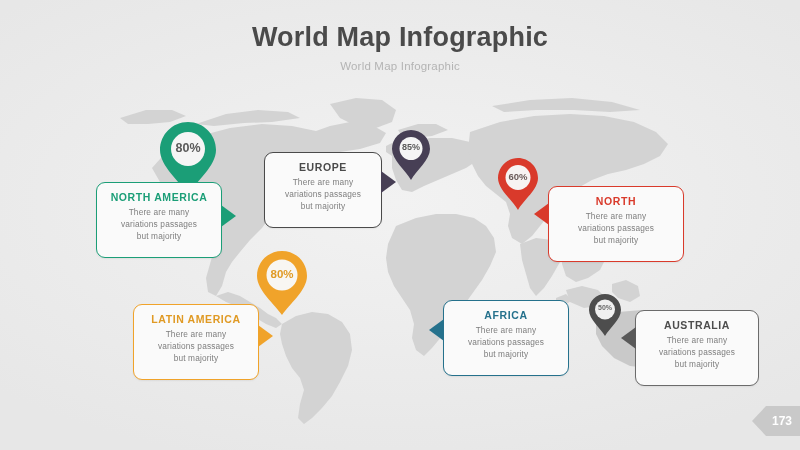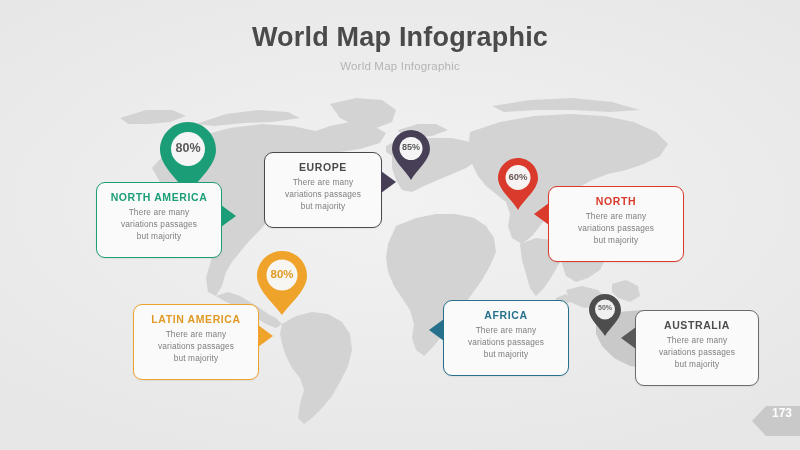--- a/index.html
+++ b/index.html
@@ -63,21 +63,21 @@
   .ptr.right{ border-top:11px solid transparent;border-bottom:11px solid transparent; }
   .ptr.left { border-top:11px solid transparent;border-bottom:11px solid transparent; }
 
   
   .pagetag{
     position:absolute;right:0;bottom:14px;
     width:48px;height:30px;
     background:#c9c9c9;
     clip-path:polygon(14px 0,100% 0,100% 100%,14px 100%,0 50%);
     color:#ffffff;font-size:12px;font-weight:bold;
-    display:flex;justify-content:center;
+    display:flex;align-items:center;justify-content:center;
     padding-left:12px;box-sizing:border-box;
   }
 </style>
 </head>
 <body>
 
 <div id="slide">
 
   <div class="title">World Map Infographic</div>
   <div class="subtitle">World Map Infographic</div>

